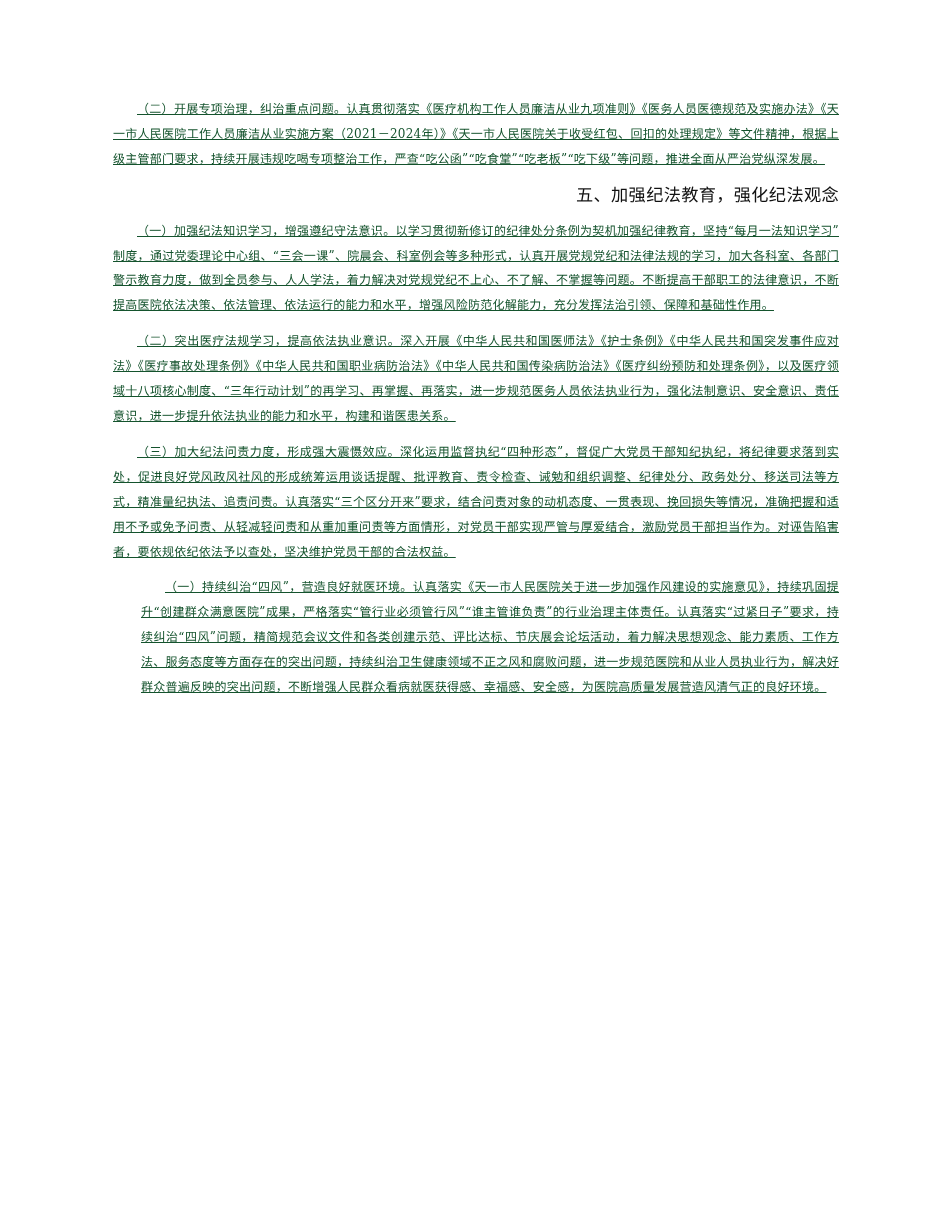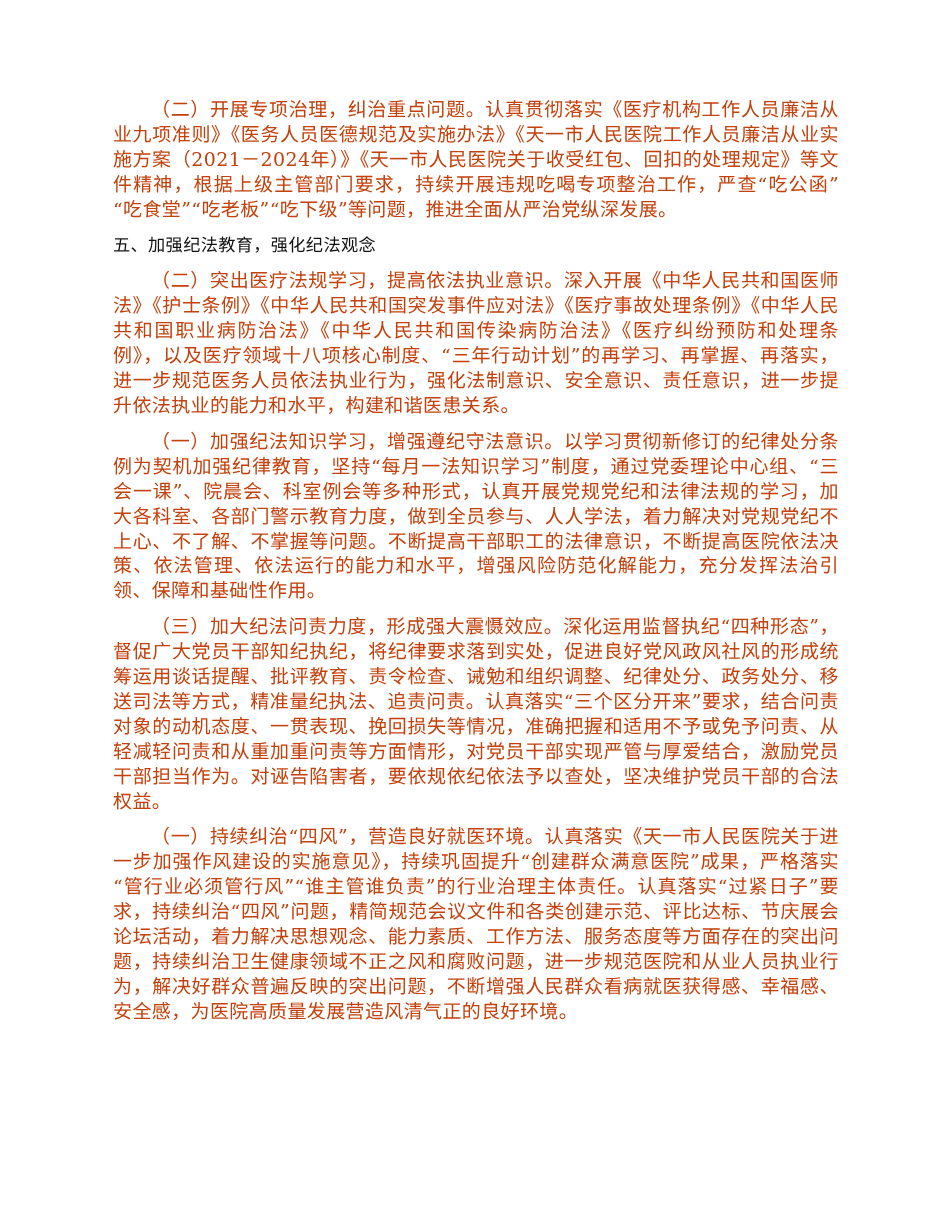--- a/index.html
+++ b/index.html
@@ -27,61 +27,63 @@
   }
   .content {
     position: absolute;
     left: 113px;
     top: 97px;
     width: 726px;
   }
   
   p.para {
     margin: 0 0 11px 0;
-    font-size: 19px;
+    font-size: 12px;
     line-height: 24.9px;
     text-align: justify;
     text-justify: inter-character;
     text-indent: 2em;
     letter-spacing: 0.02em;
     word-break: break-all;
-    color: #c2410c;
+    color: #14532d;
     font-weight: 400;
+    text-decoration: underline;
   }
   
   p.heading {
     margin: 0 0 11px 0;
     font-size: 17.2px;
     line-height: 24.9px;
-    text-align: left;
+    text-align: right;
     text-indent: 0;
     letter-spacing: 0.02em;
     color: #111111;
     font-weight: 400;
     word-break: break-all;
   }
   p.para:last-child,
   p.heading:last-child {
     margin-bottom: 0;
+    margin-left: 28px;
   }
 </style>
 </head>
 <body>
 
 <div class="page">
   <div class="content">
 
     <p class="para">（二）开展专项治理，纠治重点问题。认真贯彻落实《医疗机构工作人员廉洁从业九项准则》《医务人员医德规范及实施办法》《天一市人民医院工作人员廉洁从业实施方案（2021－2024年）》《天一市人民医院关于收受红包、回扣的处理规定》等文件精神，根据上级主管部门要求，持续开展违规吃喝专项整治工作，严查“吃公函”“吃食堂”“吃老板”“吃下级”等问题，推进全面从严治党纵深发展。</p>
 
 
     <p class="heading">五、加强纪法教育，强化纪法观念</p>
 
+    <p class="para">（一）加强纪法知识学习，增强遵纪守法意识。以学习贯彻新修订的纪律处分条例为契机加强纪律教育，坚持“每月一法知识学习”制度，通过党委理论中心组、“三会一课”、院晨会、科室例会等多种形式，认真开展党规党纪和法律法规的学习，加大各科室、各部门警示教育力度，做到全员参与、人人学法，着力解决对党规党纪不上心、不了解、不掌握等问题。不断提高干部职工的法律意识，不断提高医院依法决策、依法管理、依法运行的能力和水平，增强风险防范化解能力，充分发挥法治引领、保障和基础性作用。</p>
+
     <p class="para">（二）突出医疗法规学习，提高依法执业意识。深入开展《中华人民共和国医师法》《护士条例》《中华人民共和国突发事件应对法》《医疗事故处理条例》《中华人民共和国职业病防治法》《中华人民共和国传染病防治法》《医疗纠纷预防和处理条例》，以及医疗领域十八项核心制度、“三年行动计划”的再学习、再掌握、再落实，进一步规范医务人员依法执业行为，强化法制意识、安全意识、责任意识，进一步提升依法执业的能力和水平，构建和谐医患关系。</p>
-
-    <p class="para">（一）加强纪法知识学习，增强遵纪守法意识。以学习贯彻新修订的纪律处分条例为契机加强纪律教育，坚持“每月一法知识学习”制度，通过党委理论中心组、“三会一课”、院晨会、科室例会等多种形式，认真开展党规党纪和法律法规的学习，加大各科室、各部门警示教育力度，做到全员参与、人人学法，着力解决对党规党纪不上心、不了解、不掌握等问题。不断提高干部职工的法律意识，不断提高医院依法决策、依法管理、依法运行的能力和水平，增强风险防范化解能力，充分发挥法治引领、保障和基础性作用。</p>
 
     <p class="para">（三）加大纪法问责力度，形成强大震慑效应。深化运用监督执纪“四种形态”，督促广大党员干部知纪执纪，将纪律要求落到实处，促进良好党风政风社风的形成统筹运用谈话提醒、批评教育、责令检查、诫勉和组织调整、纪律处分、政务处分、移送司法等方式，精准量纪执法、追责问责。认真落实“三个区分开来”要求，结合问责对象的动机态度、一贯表现、挽回损失等情况，准确把握和适用不予或免予问责、从轻减轻问责和从重加重问责等方面情形，对党员干部实现严管与厚爱结合，激励党员干部担当作为。对诬告陷害者，要依规依纪依法予以查处，坚决维护党员干部的合法权益。</p>
 
 
     <p class="para">（一）持续纠治“四风”，营造良好就医环境。认真落实《天一市人民医院关于进一步加强作风建设的实施意见》，持续巩固提升“创建群众满意医院”成果，严格落实“管行业必须管行风”“谁主管谁负责”的行业治理主体责任。认真落实“过紧日子”要求，持续纠治“四风”问题，精简规范会议文件和各类创建示范、评比达标、节庆展会论坛活动，着力解决思想观念、能力素质、工作方法、服务态度等方面存在的突出问题，持续纠治卫生健康领域不正之风和腐败问题，进一步规范医院和从业人员执业行为，解决好群众普遍反映的突出问题，不断增强人民群众看病就医获得感、幸福感、安全感，为医院高质量发展营造风清气正的良好环境。</p>
 
   </div>
 </div>
 
 </body></html>

